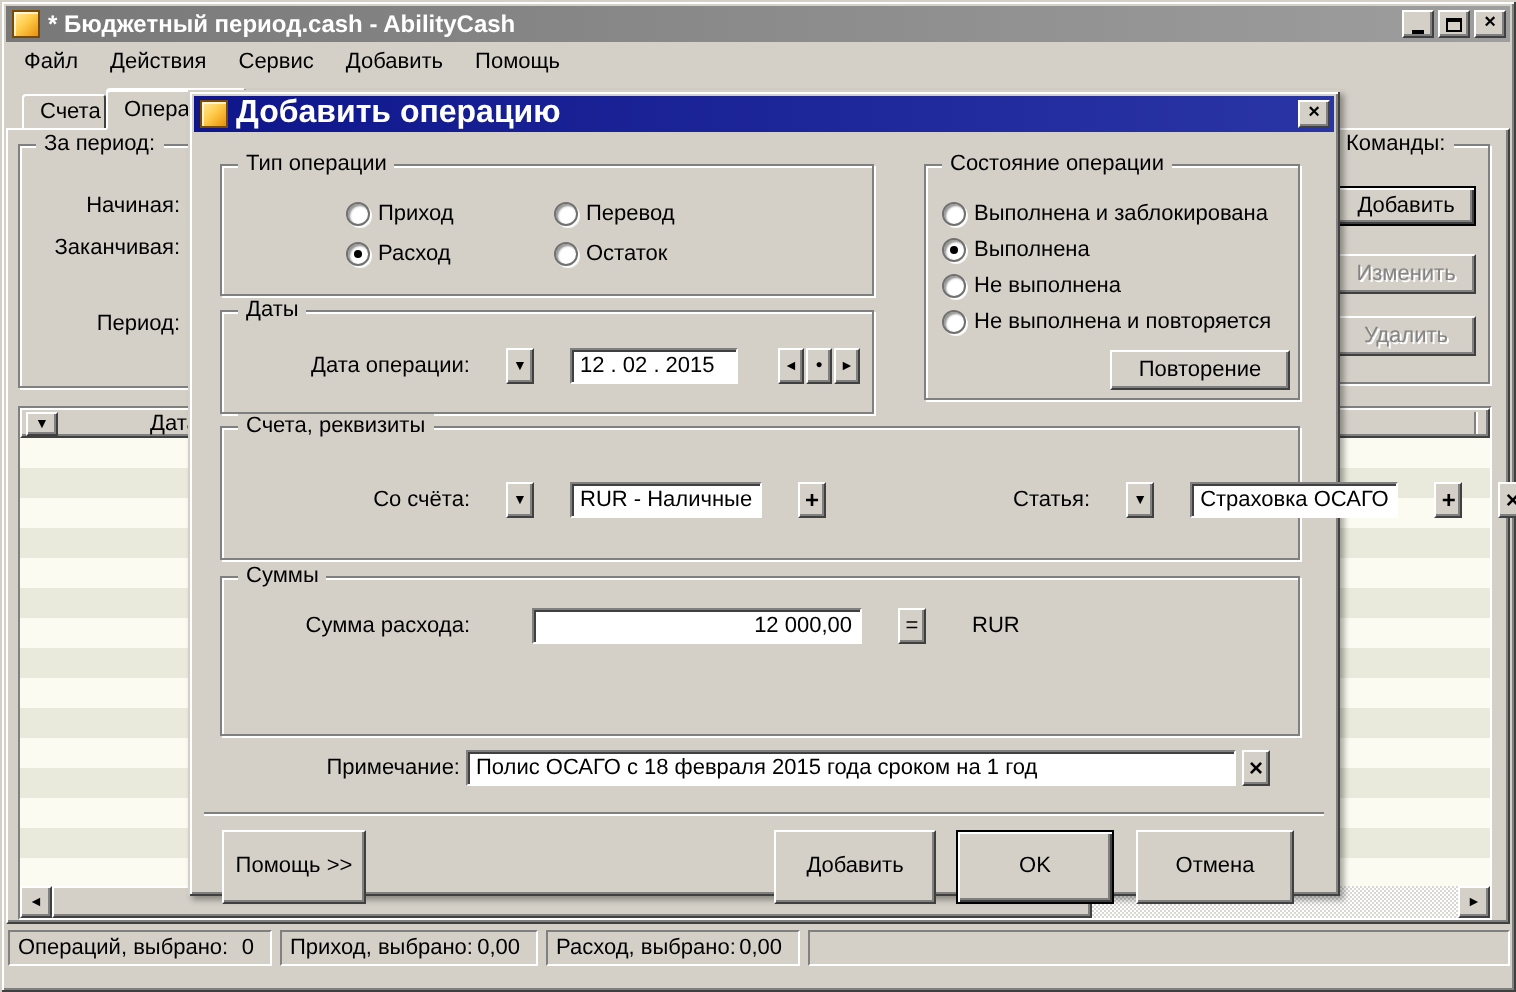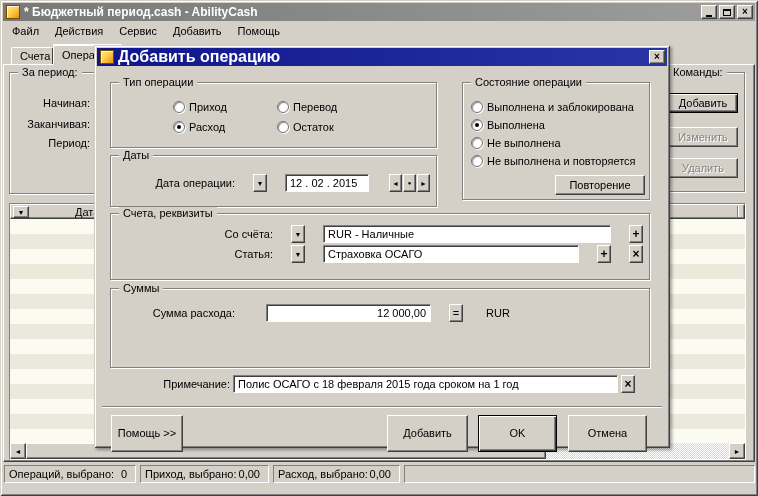--- a/index.html
+++ b/index.html
@@ -149,21 +149,21 @@
   .combo-btn { width:14px; height:18px; flex:0 0 14px; }
   .sm-btn { width:14px; height:18px; flex:0 0 14px; }
   .plus-glyph, .x-glyph { font-size:12px; font-weight:bold; margin-top:-1px; }
   .field-grow { flex:1; }
 
   .g-dates .frow { padding-top:18px; }
   .date-field { flex:1; }
   .nav-btns { display:flex; gap:1px; margin-left:2px; }
   .nav-btn { width:13px; height:18px; }
 
-  .g-accounts .rows { display:flex; flex-direction:column; gap:2px; padding-top:11px;margin-left:38px; }
+  .g-accounts .rows { display:flex; flex-direction:row; gap:2px; padding-top:27px; }
   .g-sums .frow { padding-top:15px; }
   .sum-field { width:165px; flex:0 0 165px; justify-content:flex-end; margin-left:13px; }
   .currency { margin-left:5px; }
 
   .note-row { position:absolute; left:16px; top:330px; width:525px;
     display:flex; align-items:center; gap:3px; }
   .sep { position:absolute; left:8px; top:361px; width:560px; height:2px;
     border-top:1px solid #808080; border-bottom:1px solid #FFF; }
 
   .dlg-btn { position:absolute; top:370px; height:37px; }
@@ -207,21 +207,21 @@
     <div class="g" style="left:5px; top:7px; width:290px; height:122px;">
       <span class="legend">За период:</span>
       <span class="period-row-label" style="top:24px;">Начиная:</span>
       <span class="b period-combo" style="top:21px;">
           <span class="tiny-glyph">▼</span>
         </span>
       <span class="period-row-label" style="top:45px;">Заканчивая:</span>
       <span class="b period-combo" style="top:42px;">
           <span class="tiny-glyph">▼</span>
         </span>
-      <span class="period-row-label" style="top:64px;">Период:</span>
+      <span class="period-row-label" style="top:83px;">Период:</span>
       <span class="b period-combo" style="top:63px;">
           <span class="tiny-glyph">▼</span>
         </span>
     </div>
 
     <div class="g" style="left:656px; top:7px; width:85px; height:120px;">
       <span class="legend">Команды:</span>
       <div class="b default cmd-btn" style="top:20px;">Добавить</div>
       <div class="b disabled cmd-btn" style="top:54px;">Изменить</div>
       <div class="b disabled cmd-btn" style="top:85px;">Удалить</div>

